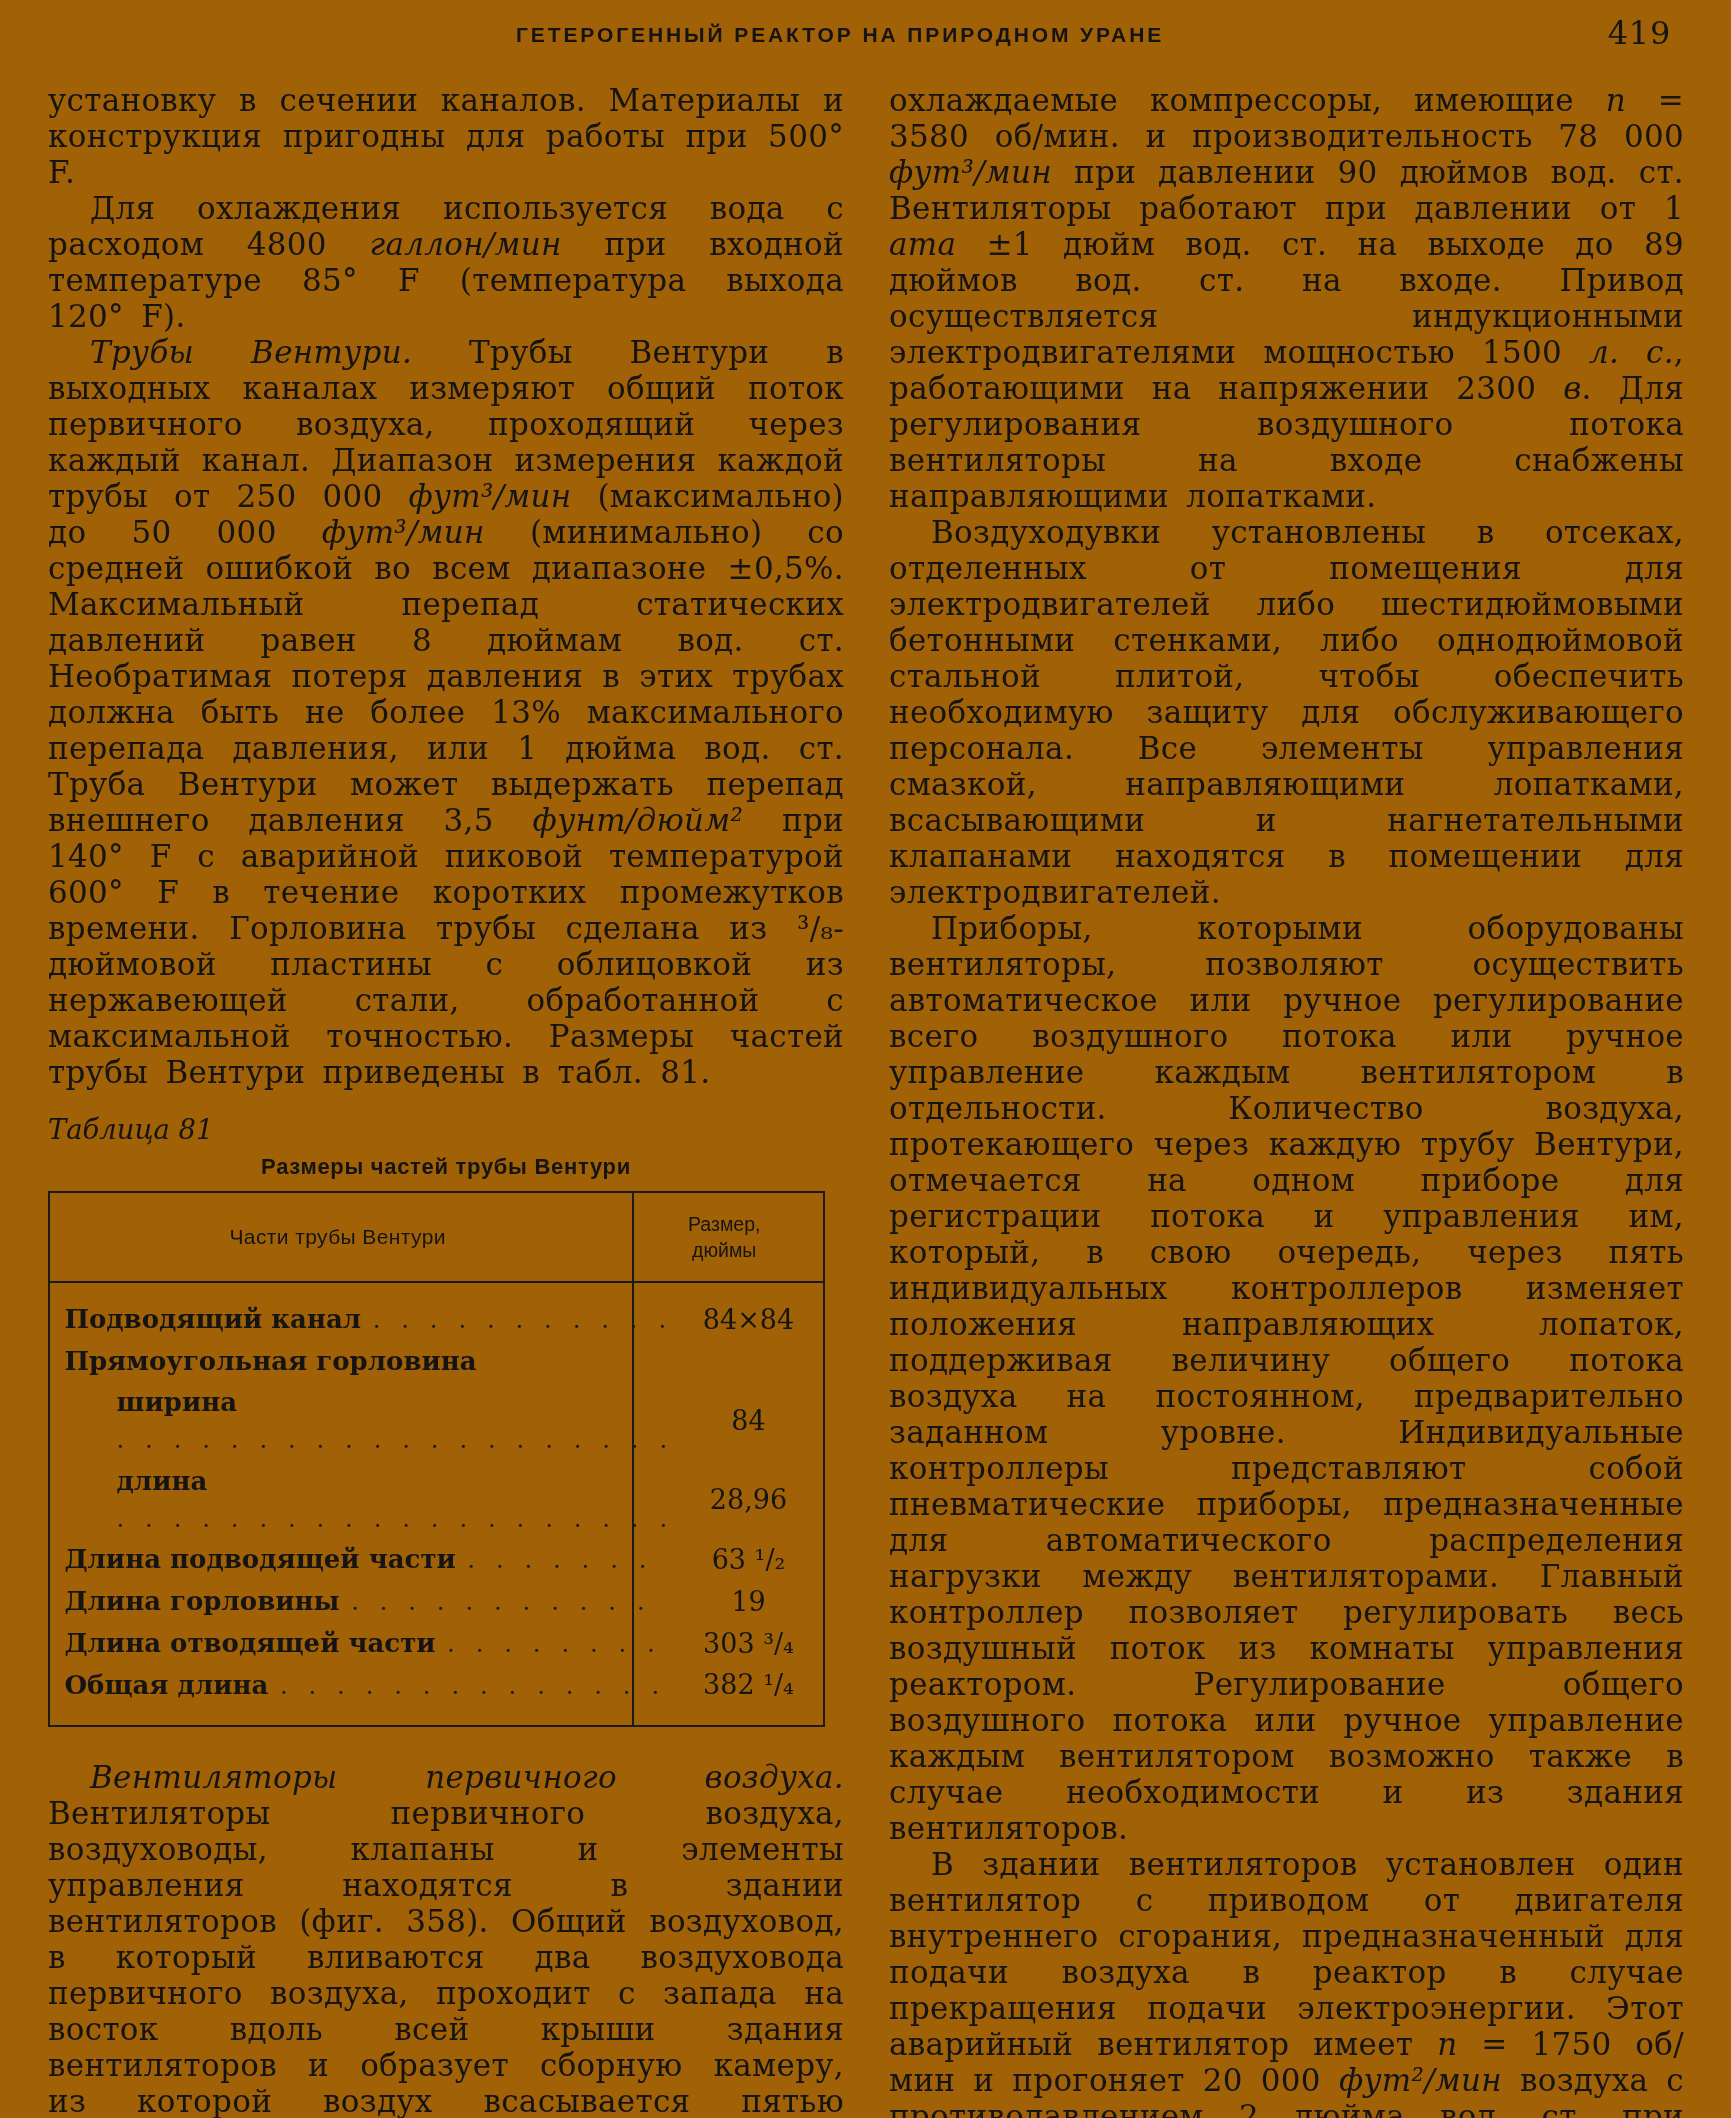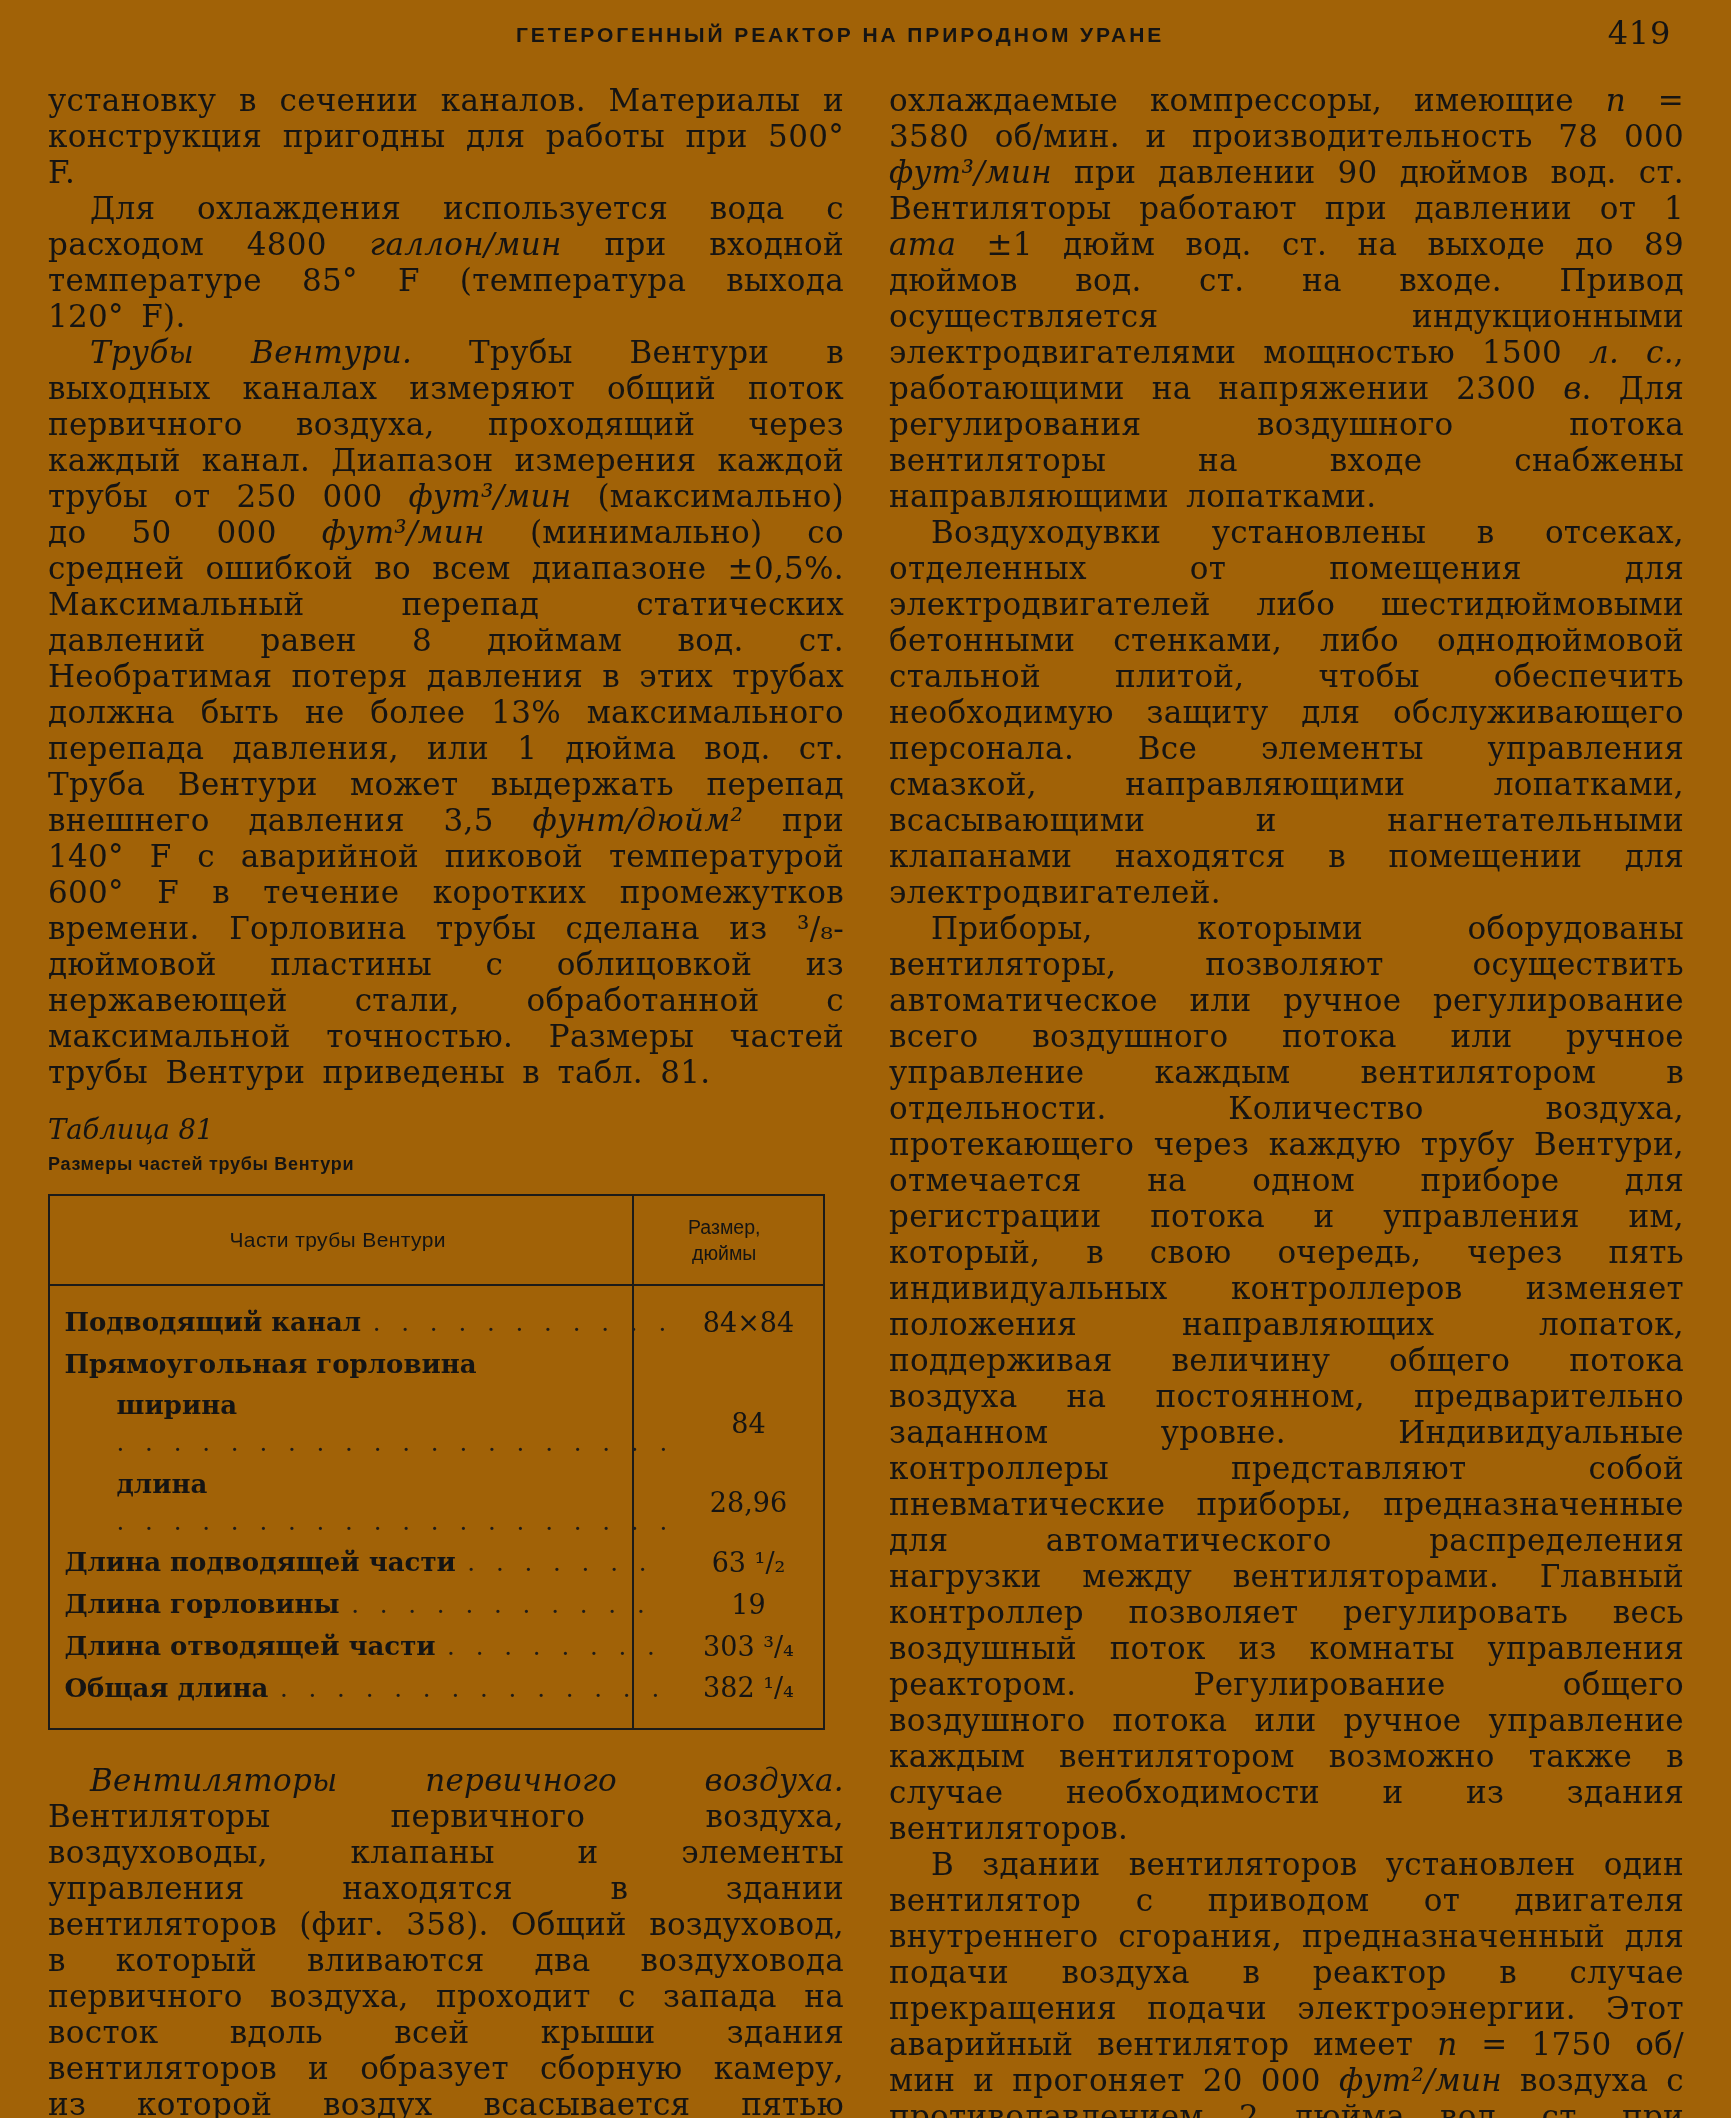--- a/index.html
+++ b/index.html
@@ -61,25 +61,26 @@
   .table-block { margin: 21.6px 0 32px 0; }
   .table-caption {
     text-align: left;
     padding-right: 108px;
     font-style: italic;
     font-size: 27.4px;
     line-height: 35px;
     margin-bottom: 7.2px;
   }
   .table-title {
+    text-align: center;
     font-family: "Liberation Sans", sans-serif;
     font-weight: bold;
-    font-size: 18px;
+    font-size: 22px;
     letter-spacing: 0.7px;
-    margin-bottom: 19px;
+    margin-bottom: 11px;
   }
   .vtable {
     position: relative;
     border: 2.9px solid #1c1b19;
     margin-right: 19px;
   }
   .vt-divider {
     position: absolute;
     top: 0; bottom: 0;
     right: 189px;

